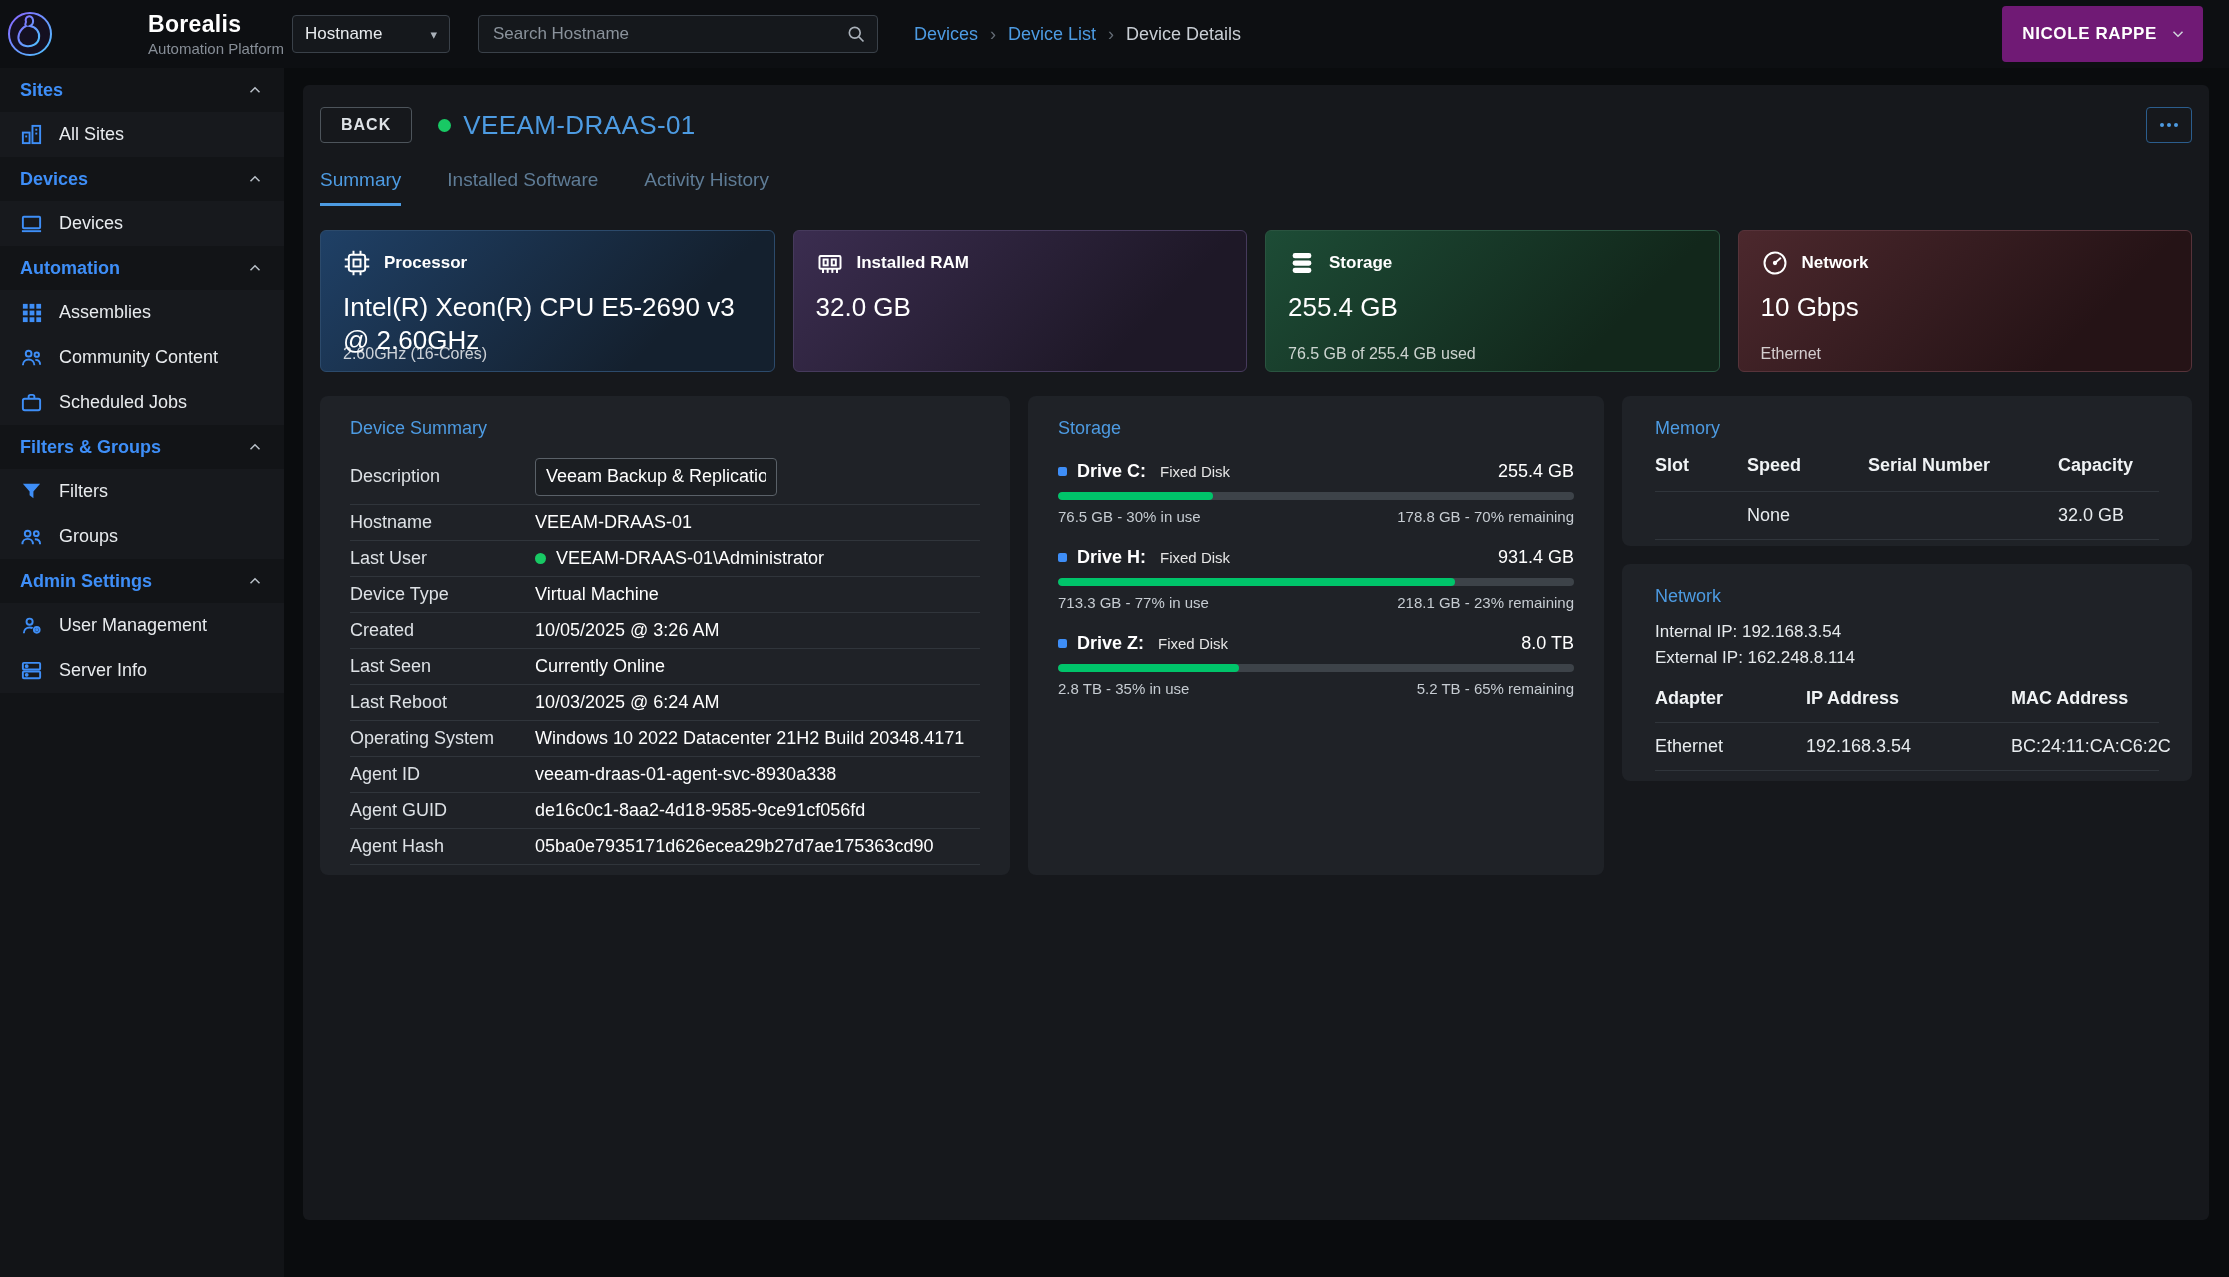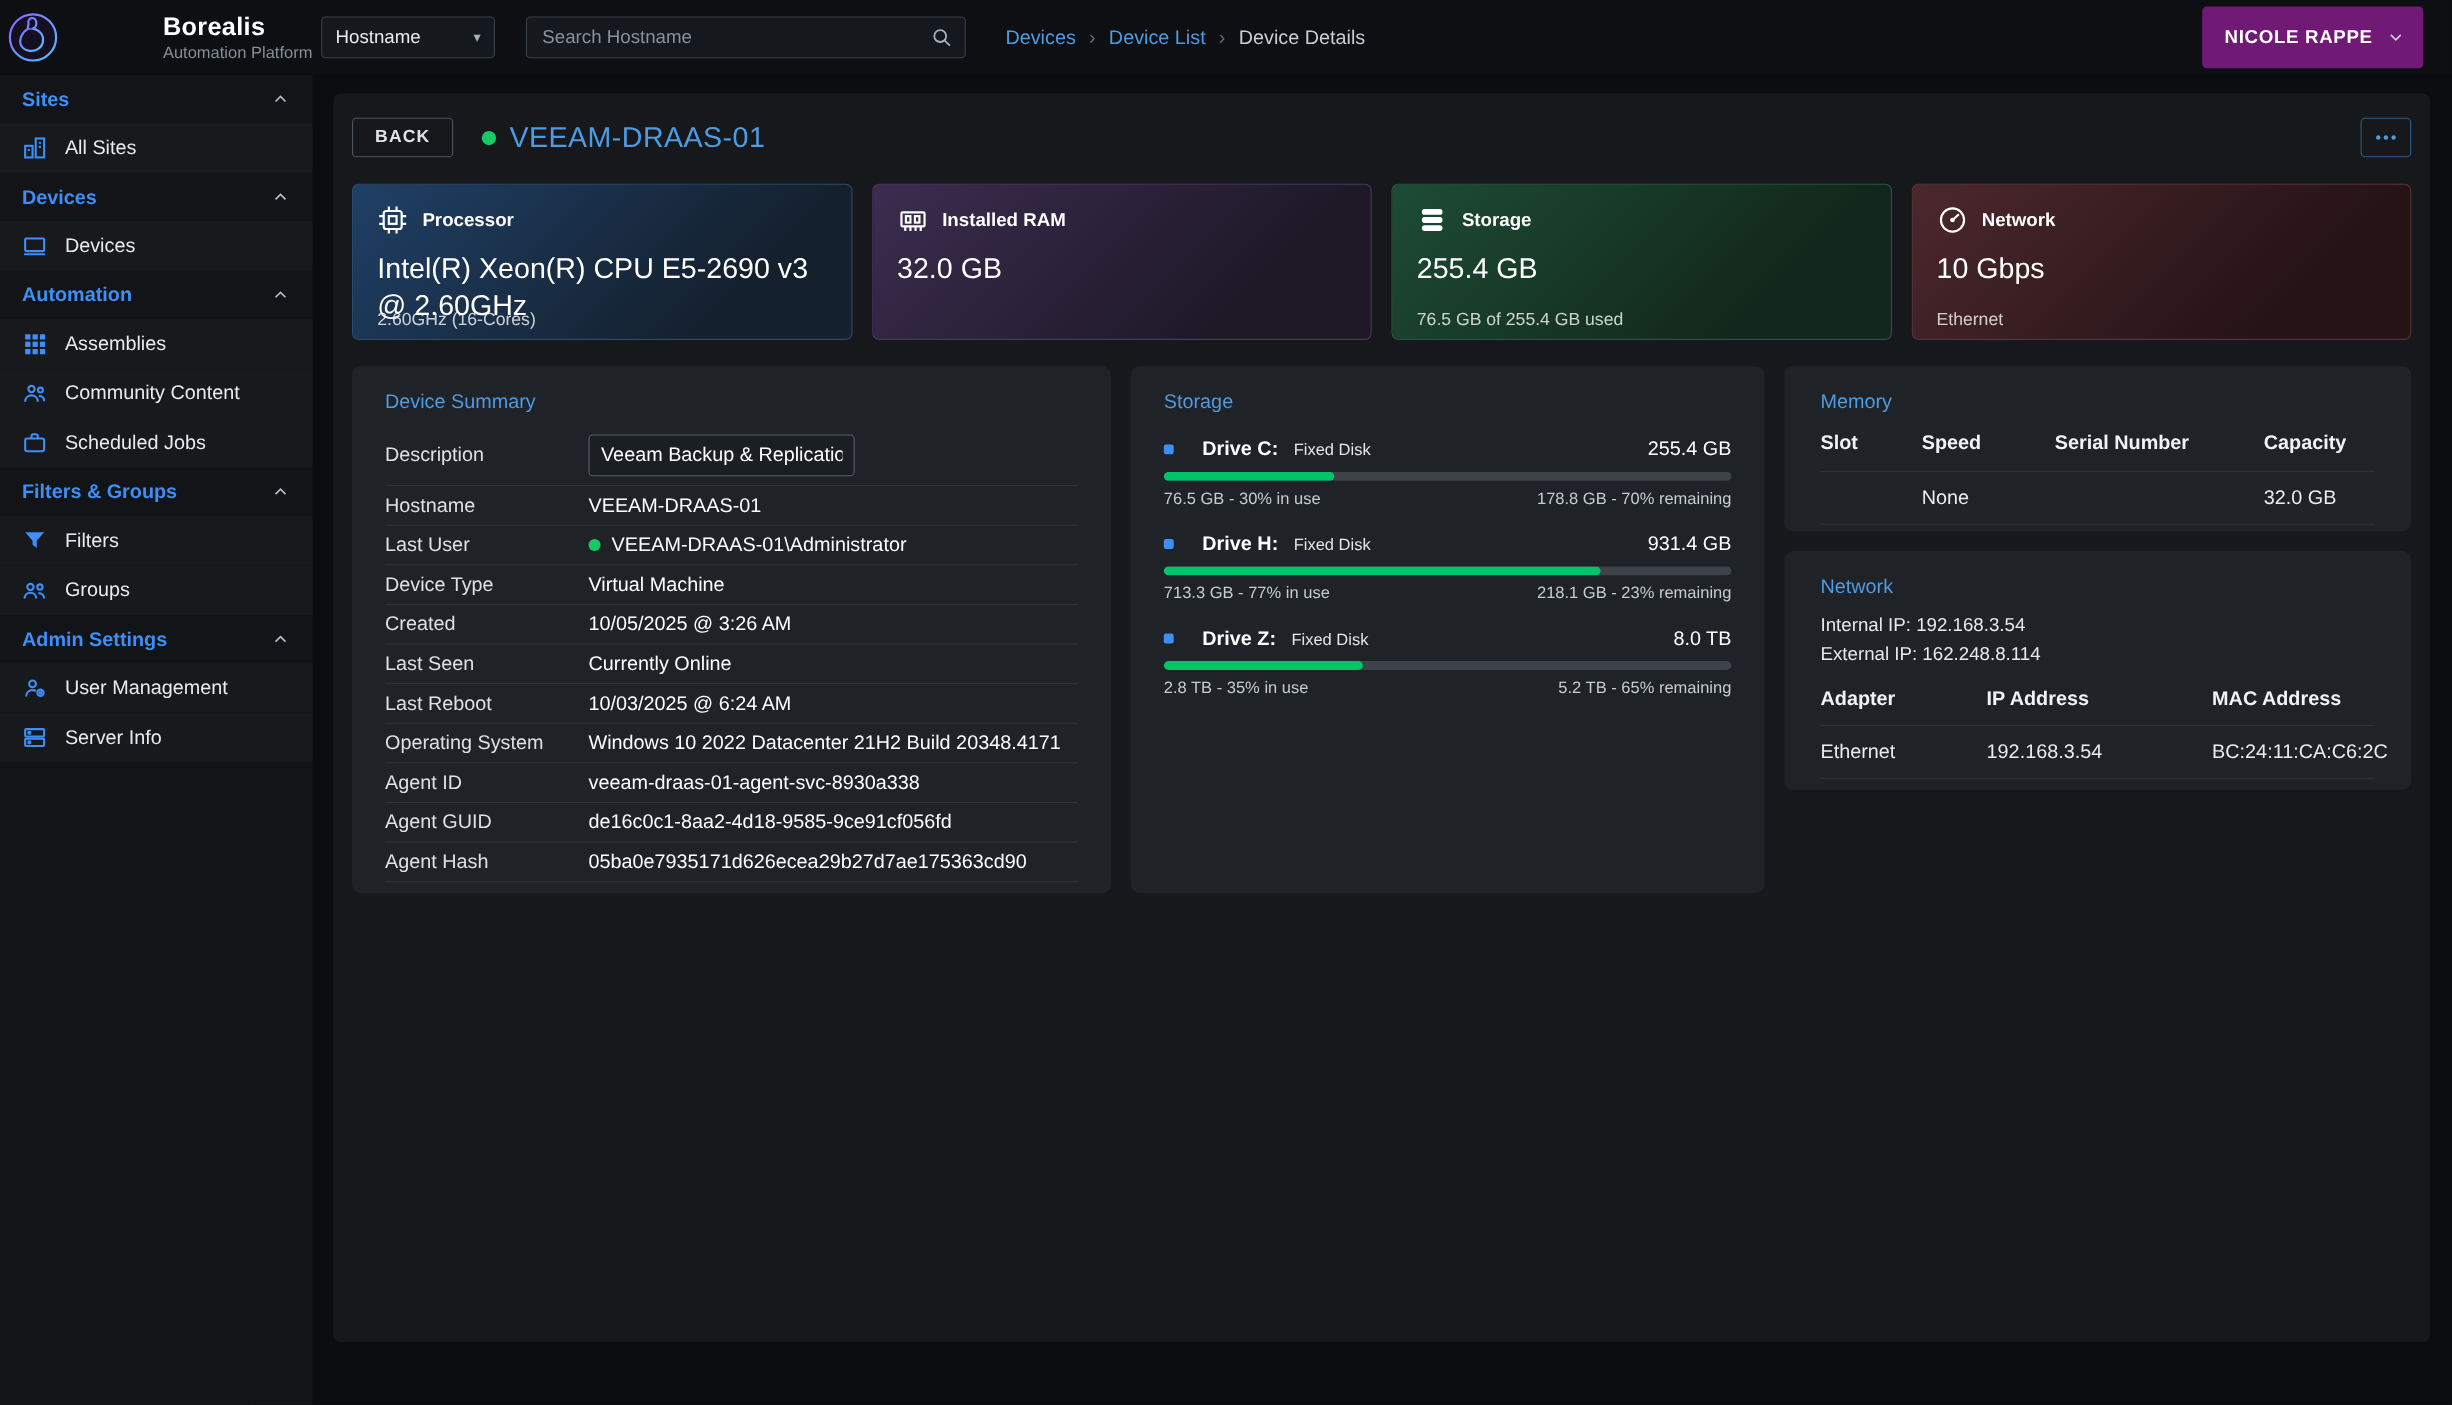--- a/index.html
+++ b/index.html
@@ -122,21 +122,21 @@
   .desc-input {
     width:242px; height:38px; background:#1b1e22; border:1px solid #5a6168;
     border-radius:4px; color:#ffffff; font-size:18px; padding:0 10px;
     font-family:inherit; outline:none;
   }
 
   .storage-card { width:576px; padding:22px 30px; }
   .drive { margin-top:22px; }
   .drive-head { display:flex; align-items:baseline; gap:10px; }
   .drive-bullet { width:9px; height:9px; border-radius:2px; background:#3e8ef7; align-self:center; }
-  .drive-name { font-size:18px; font-weight:bold; color:#ffffff;margin-left:16px; }
+  .drive-name { font-size:18px; font-weight:bold; color:#ffffff; }
   .drive-type { font-size:15px; color:#e5e5e5; margin-left:4px; }
   .drive-size { margin-left:auto; font-size:18px; color:#ffffff; }
   .drive-bar { margin-top:10px; height:8px; border-radius:4px; background:#3d4349; overflow:hidden; }
   .drive-fill { height:100%; border-radius:4px; background:#00c46a; }
   .drive-sub { margin-top:8px; display:flex; justify-content:space-between; font-size:15px; color:#c6ccd2; }
 
   .right-col { width:570px; flex:0 0 570px; display:flex; flex-direction:column; gap:18px; }
   .memory-card { padding:22px 33px 6px 33px; }
   .mem-grid { display:grid; grid-template-columns:92px 121px 190px auto; }
   .mem-head { margin-top:16px; padding-bottom:15px; border-bottom:1px solid #30353b; }
@@ -362,20 +362,25 @@
     <span class="device-title">VEEAM-DRAAS-01</span>
     <div class="more-btn">
       <svg width="22" height="8" viewBox="0 0 22 8" fill="currentColor">
         <circle cx="4" cy="4" r="2"></circle>
           <circle cx="11" cy="4" r="2"></circle>
           <circle cx="18" cy="4" r="2"></circle>
       </svg>
     </div>
   </div>
 
+  <div class="tabs">
+    <div class="tab active">Summary</div>
+    <div class="tab">Installed Software</div>
+    <div class="tab">Activity History</div>
+  </div>
 
   <div class="stat-row">
     <div class="stat-card processor">
       <div class="stat-head">
         <span class="st-icon">
           <svg width="28" height="28" viewBox="0 0 24 24" fill="none" stroke="currentColor" stroke-width="1.7">
             <rect x="5" y="5" width="14" height="14" rx="2"></rect>
               <rect x="9" y="9" width="6" height="6"></rect>
             <line x1="9" y1="1.5" x2="9" y2="5"></line>
               <line x1="15" y1="1.5" x2="15" y2="5"></line>

